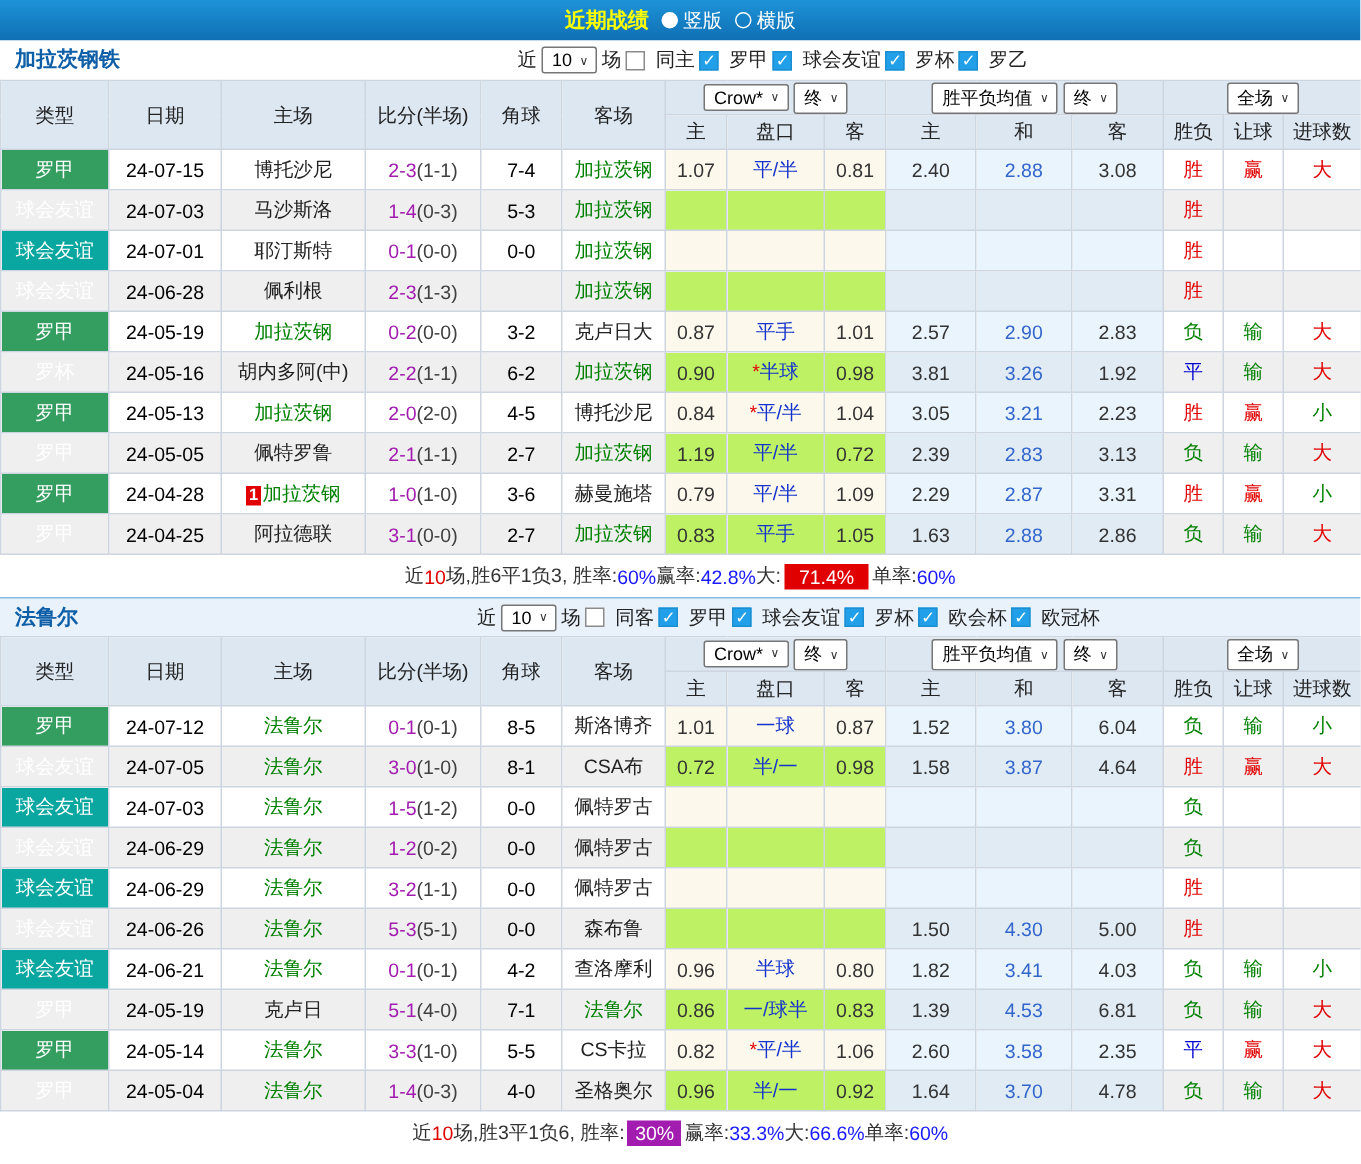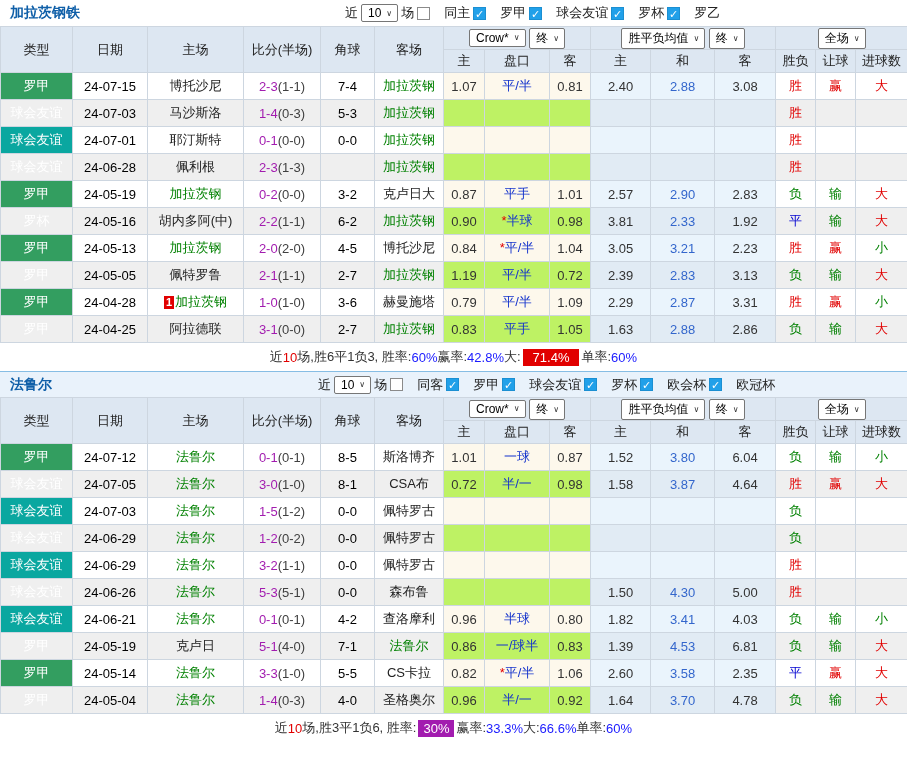--- a/index.html
+++ b/index.html
@@ -13,21 +13,21 @@
   .radio { width: 11px; height: 11px; border: 1px solid #fff; border-radius: 50%; display: inline-block; background: transparent; }
   .radio.sel { background: #fff; }
 
   
   .strip { height: 26px; display: flex; align-items: center; background: #fff; position: relative; font-size: 13px; }
   .sec1 .strip { background: #e9f2fb; border-top: 1px solid #86bde4; }
   .team-name { font-weight: bold; font-size: 14px; color: #0f5fa8; margin-left: 10px; cursor: pointer; }
   .filters { position: absolute; display: flex; align-items: center; gap: 3px; color: #222; }
   .sec0 .filters { left: 345px; }
   .sec1 .filters { left: 318px; }
-  .cbwrap { display: inline-flex; align-items: center; gap: 14px; cursor: pointer; white-space: nowrap; }
+  .cbwrap { display: inline-flex; align-items: center; gap: 7px; cursor: pointer; white-space: nowrap; }
   .cb { width: 13px; height: 13px; border: 1px solid #8a8a8a; background: #fff; display: inline-block; font-size: 11px; line-height: 12px; text-align: center; color: #fff; }
   .cb.checked { background: #21a0e9; border-color: #1b8fd2; }
   .select { display: inline-flex; align-items: center; gap: 5px; background: #fff; border: 1px solid #767676; border-radius: 2px; padding: 1px 5px 1px 6px; font-size: 12px; color: #000; cursor: pointer; white-space: nowrap; }
   .select .arr { font-size: 8px; color: #333; }
 
   
   table { border-collapse: collapse; table-layout: fixed; width: 907px; font-size: 13px; }
   th, td { border: 1px solid #cdd6e0; text-align: center; padding: 0; height: 27px; overflow: hidden; white-space: nowrap; }
   thead th { background: #dde7f2; font-weight: normal; color: #222; height: 23px; }
   td.type { color: #fff; }
@@ -55,20 +55,31 @@
   .seg-red { color: #e10000; }
   .seg-blue { color: #1a1aff; }
   .seg-badge-red { background: #e10000; color: #fff; padding: 1px 10px; margin: 0 2px; }
   .seg-badge-green { background: #a21caf; color: #fff; padding: 1px 5px; margin: 0 2px; }
 </style>
 </head>
 <body>
 
 <div class="page">
 
+  <div class="topbar">
+    <span class="title">近期战绩</span>
+    <label class="radiowrap">
+      <span class="radio sel"></span>
+      <span>竖版</span>
+    </label>
+    <label class="radiowrap">
+      <span class="radio"></span>
+      <span>横版</span>
+    </label>
+  </div>
 
   <div class="section sec0">
     <div class="strip">
       <span class="team-name">加拉茨钢铁</span>
       <div class="filters">
         <span>近</span>
         <span class="select">
             <span>10</span>
             <span class="arr">∨</span>
           </span>
@@ -252,21 +263,21 @@
             <td class="type lc-green">罗杯</td>
             <td class="date">24-05-16</td>
             <td><span class="team">胡内多阿(中)</span></td>
             <td><span class="ft">2-2</span><span class="ht">(1-1)</span></td>
             <td class="corner">6-2</td>
             <td><span class="focal">加拉茨钢</span></td>
             <td class="crown">0.90</td>
             <td class="crown"><span class="star">*</span><span class="hcp">半球</span></td>
             <td class="crown">0.98</td>
             <td class="avg">3.81</td>
-            <td class="avg avg-mid">2.33</td>
+            <td class="avg avg-mid">3.26</td>
             <td class="avg">1.92</td>
             <td class="res" style="color: rgb(0, 0, 208);">平</td>
             <td class="res" style="color: rgb(1, 128, 1);">输</td>
             <td class="res" style="color: rgb(225, 0, 0);">大</td>
           </tr>
           <tr>
             <td class="type lc-green">罗甲</td>
             <td class="date">24-05-13</td>
             <td><span class="focal">加拉茨钢</span></td>
             <td><span class="ft">2-0</span><span class="ht">(2-0)</span></td>

